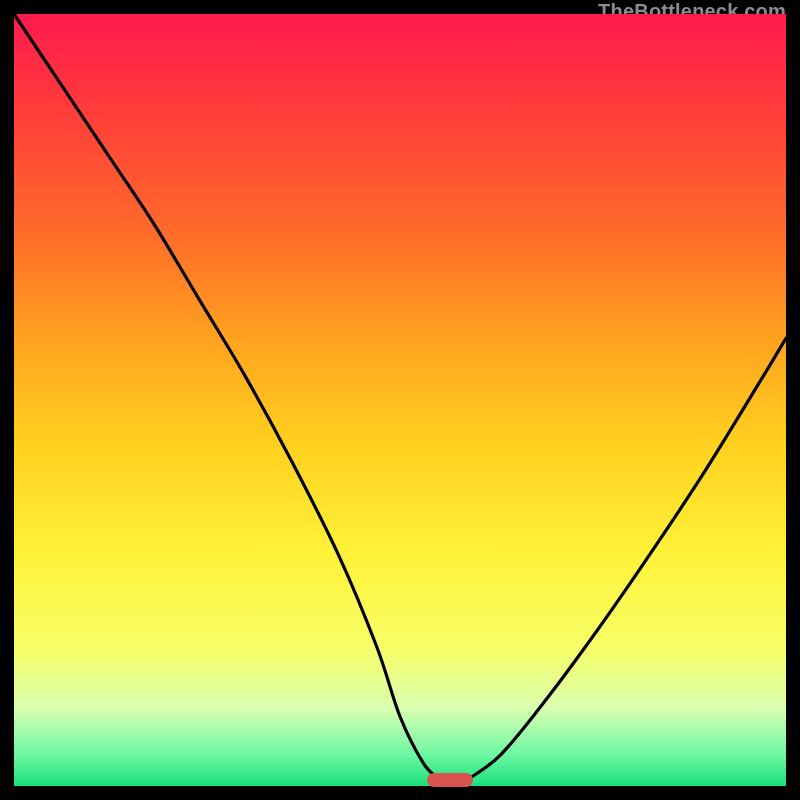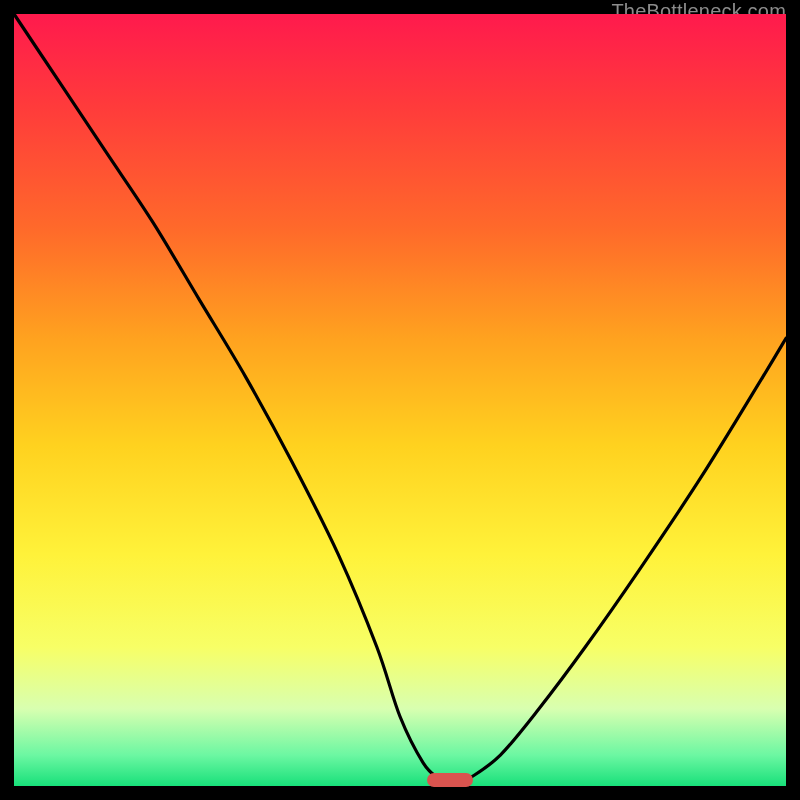--- a/index.html
+++ b/index.html
@@ -43,21 +43,21 @@
     width: 772px;
     height: 772px;
     overflow: visible;
   }
   .watermark {
     position: absolute;
     top: 0px;
     right: 14px;
     color: #8c8c8c;
     font-size: 20px;
-    font-weight: 400;
+    font-weight: 700;
     letter-spacing: 0.2px;
     user-select: none;
   }
   .marker {
     position: absolute;
     width: 46px;
     height: 14px;
     border-radius: 7px;
     background: #d9544f;
     transform: translate(-50%, -50%);

